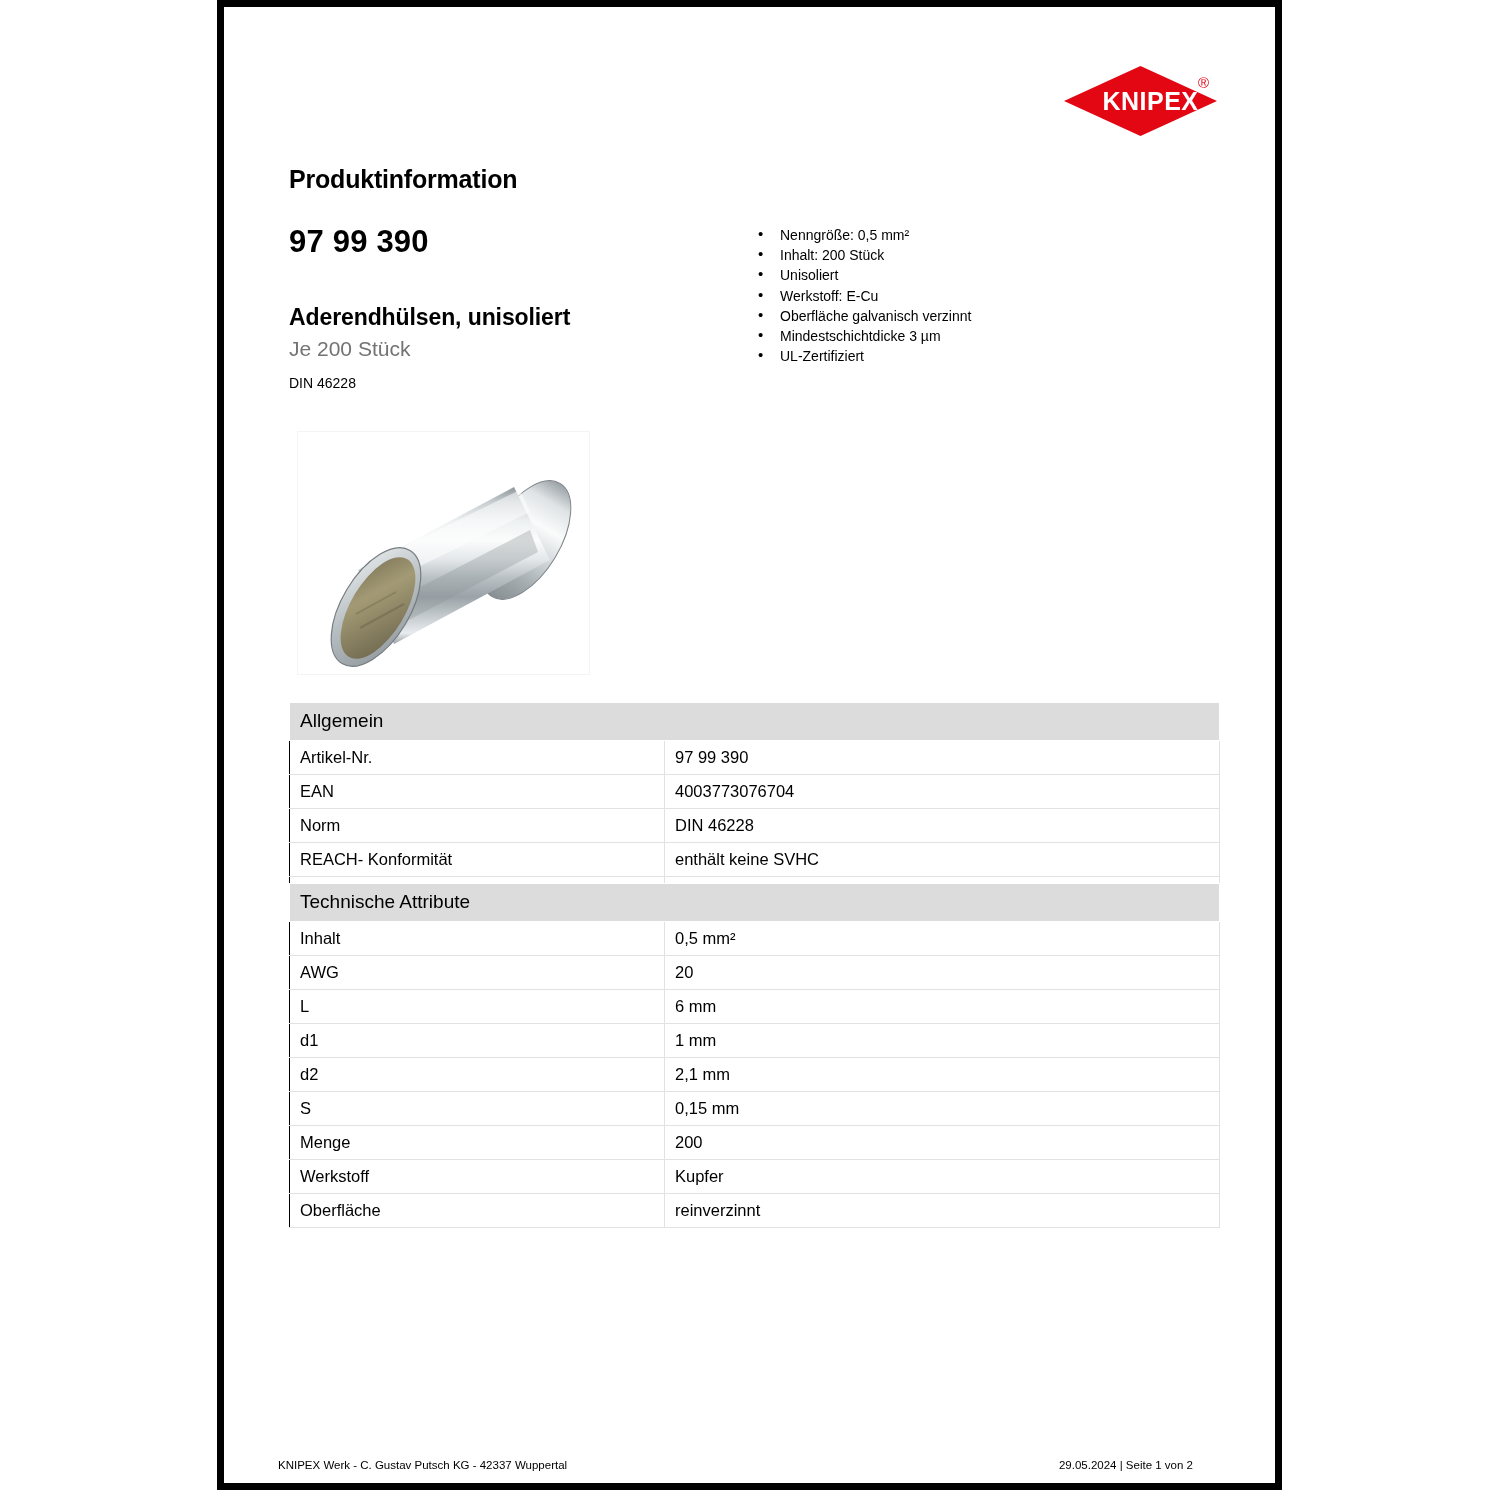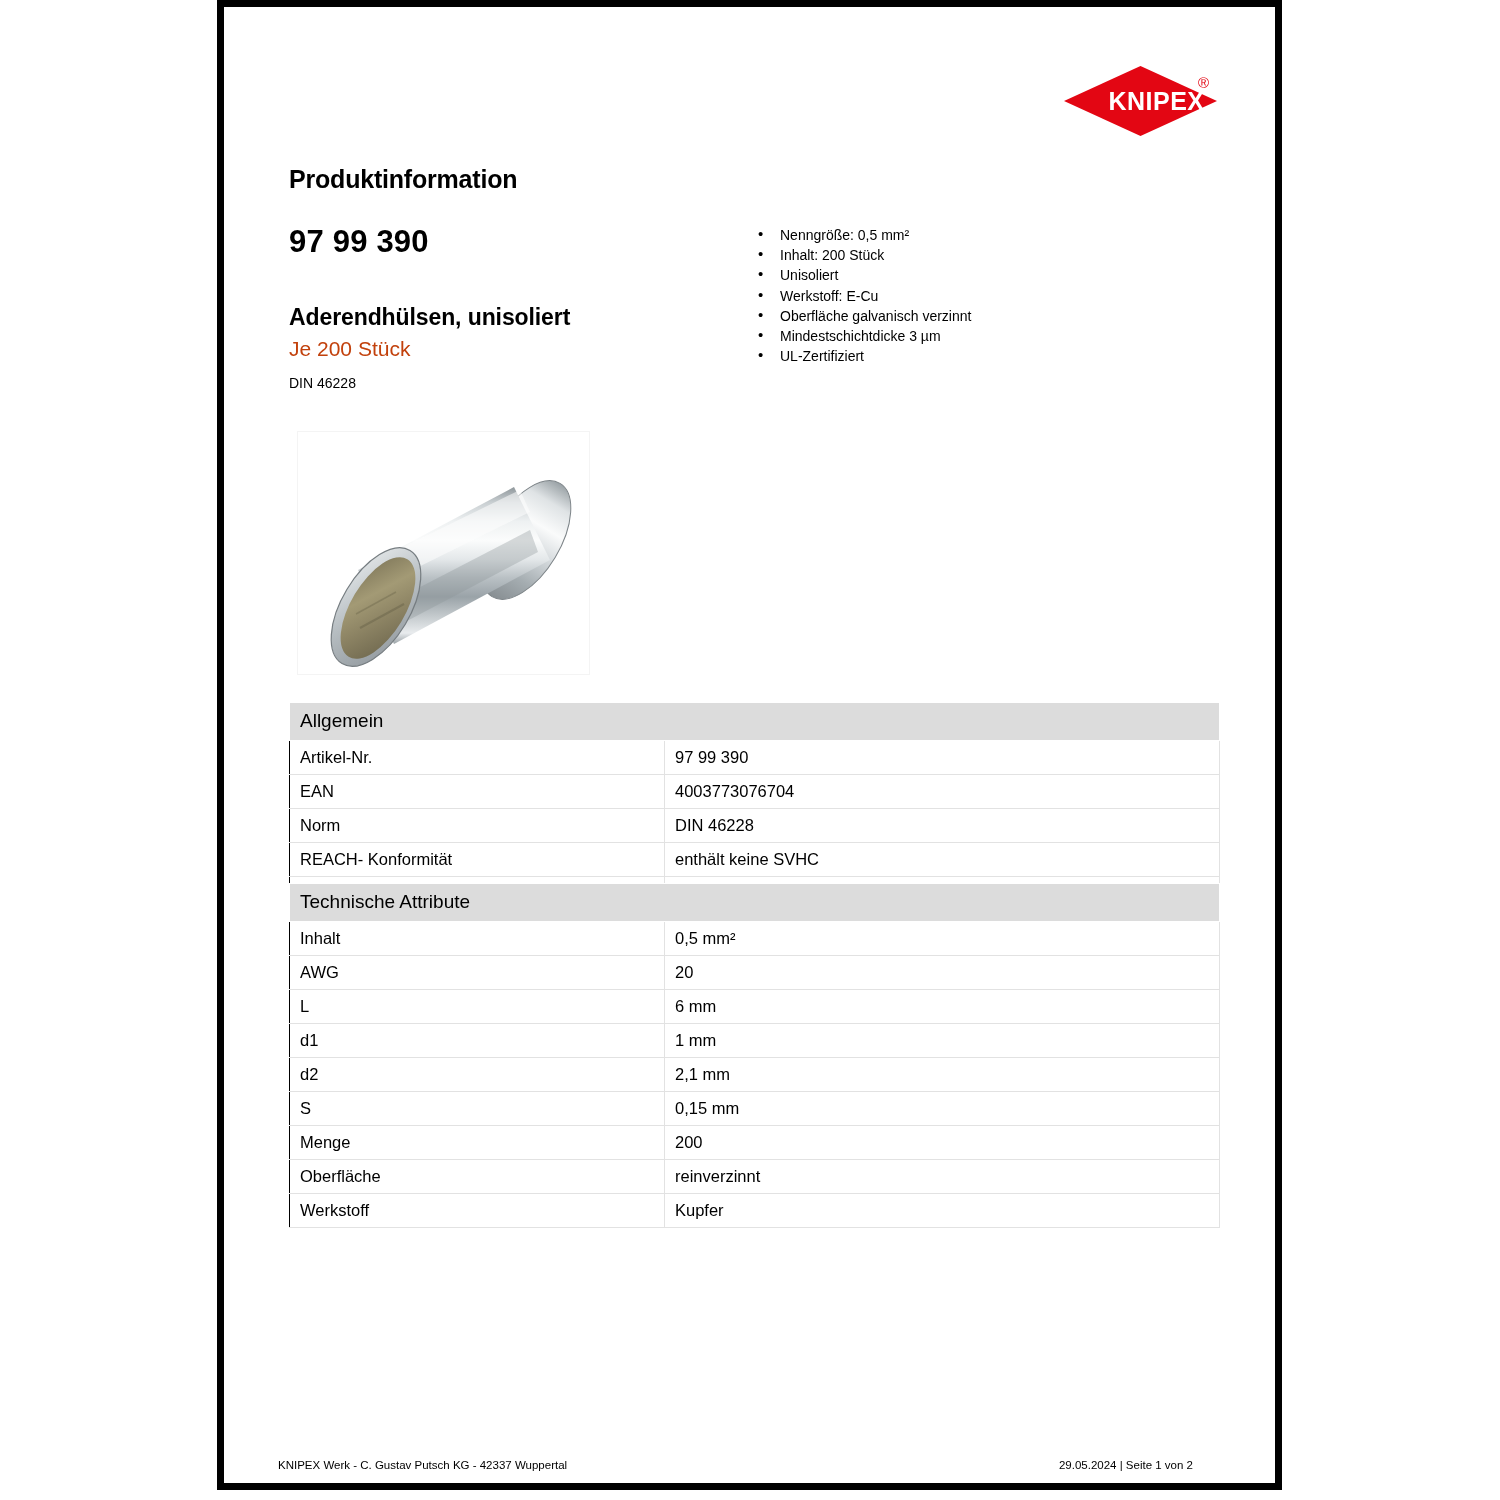--- a/index.html
+++ b/index.html
@@ -41,21 +41,21 @@
   #logo-diamond {
     position: absolute;
     left: 0; top: 4px;
     width: 153px;
     height: 70px;
     background: #E30613;
     clip-path: polygon(50% 0%, 100% 50%, 50% 100%, 0% 50%);
   }
   #logo-text {
     position: absolute;
-    left: 16px; top: 4px;
+    left: 10px; top: 4px;
     width: 153px;
     height: 70px;
     display: flex;
     align-items: center;
     justify-content: center;
     color: #ffffff;
     font-family: "Liberation Sans", sans-serif;
     font-weight: bold;
     font-size: 25px;
     letter-spacing: 0.5px;
@@ -98,21 +98,21 @@
     font-weight: bold;
     color: #000000;
     letter-spacing: -0.1px;
   }
   #product-subtitle {
     position: absolute;
     left: 65px;
     top: 330px;
     font-size: 21px;
     font-weight: normal;
-    color: #c2410c;
+    color: #737373;
   }
   #product-norm {
     position: absolute;
     left: 65px;
     top: 368px;
     font-size: 14px;
     color: #000000;
   }
 
   
@@ -362,26 +362,26 @@
           </tr>
           <tr class="data-row">
             <td class="label-cell">S</td>
             <td class="value-cell">0,15 mm</td>
           </tr>
           <tr class="data-row">
             <td class="label-cell">Menge</td>
             <td class="value-cell">200</td>
           </tr>
           <tr class="data-row">
+            <td class="label-cell">Werkstoff</td>
+            <td class="value-cell">Kupfer</td>
+          </tr>
+          <tr class="data-row">
             <td class="label-cell">Oberfläche</td>
             <td class="value-cell">reinverzinnt</td>
-          </tr>
-          <tr class="data-row">
-            <td class="label-cell">Werkstoff</td>
-            <td class="value-cell">Kupfer</td>
           </tr>
         </tbody>
     </table>
 
     <div id="footer-rule"></div>
     <div id="footer-left">KNIPEX Werk - C. Gustav Putsch KG - 42337 Wuppertal</div>
     <div id="footer-right">29.05.2024 | Seite 1 von 2</div>
 
   </div>
 </div>

